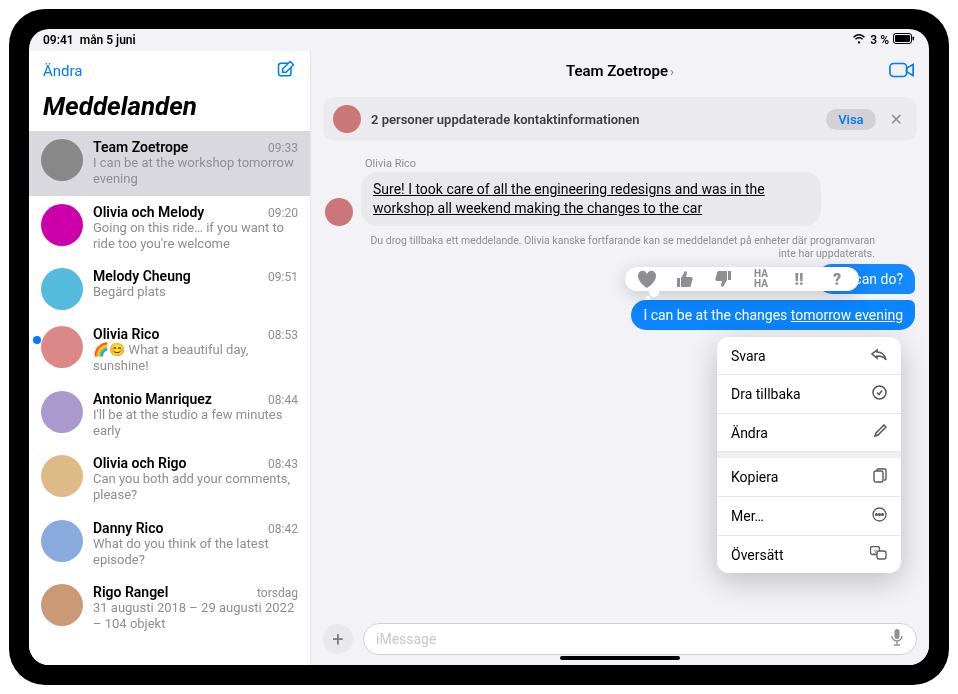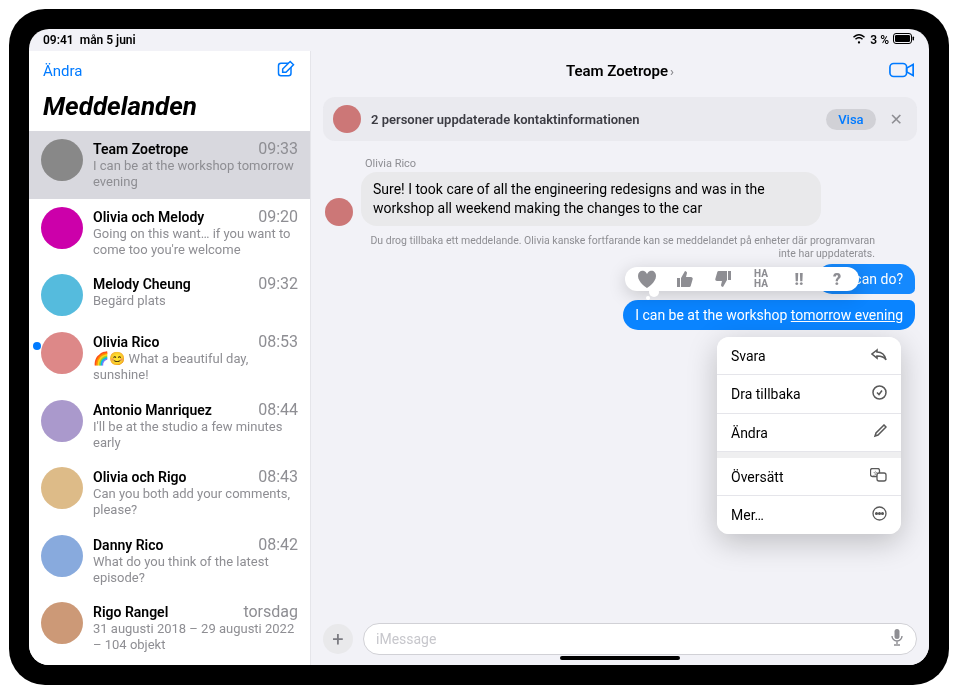--- a/index.html
+++ b/index.html
@@ -19,41 +19,41 @@
   .compose svg{width:20px;height:20px;}
   .sidebar-title { font-size: 26px; font-weight: 700; padding: 4px 14px 10px; font-style: italic; }
   .conv-list { flex:1; overflow-y:auto; }
   .conv { display:flex; gap:10px; padding:8px 12px; align-items:flex-start; position:relative;}
   .conv.selected { background:#d8d8de; }
   .dot{width:8px;height:8px;background:#007aff;border-radius:50%;position:absolute;left:4px;top:18px;}
   .avatar { width:42px; height:42px; border-radius:50%; background:#bbb; flex-shrink:0; overflow:hidden; display:flex; align-items:center; justify-content:center;}
   .conv-body{flex:1;min-width:0;}
   .conv-top{display:flex;justify-content:space-between;align-items:baseline;}
   .conv-name{font-weight:600;font-size:14px;}
-  .conv-time{font-size:16px;color:#8e8e93;}
+  .conv-time{font-size:12px;color:#8e8e93;}
   .conv-preview{font-size:13px;color:#8e8e93;line-height:1.25;display:-webkit-box;-webkit-line-clamp:2;-webkit-box-orient:vertical;overflow:hidden;}
 
   .main { flex:1; display:flex; flex-direction:column; background:#f2f2f7; position:relative;}
   .main-header{height:40px;display:flex;align-items:center;justify-content:center;position:relative;}
   .main-title{font-size:15px;font-weight:600;display:flex;align-items:center;gap:2px;}
   .main-title .chev{color:#8e8e93;font-size:13px;}
   .video-btn{position:absolute;right:14px;top:8px;color:#007aff;}
   .video-btn svg{width:26px;height:22px;}
 
   .banner{margin:6px 12px;background:#e5e5ea99;border-radius:12px;padding:8px 10px;display:flex;align-items:center;gap:10px;font-size:13px;color:#3c3c43;}
   .banner .bavatar{width:28px;height:28px;border-radius:50%;background:#c77;}
   .banner-text{flex:1;font-weight:600;}
   .banner-pill{background:#d1d1d6;border-radius:12px;padding:3px 12px;font-size:13px;color:#007aff;font-weight:500;}
   .banner-close{color:#8e8e93;font-size:16px;padding:0 4px;}
 
   .messages{flex:1;padding:6px 14px;overflow:hidden;position:relative;}
   .msg-sender{font-size:11px;color:#8e8e93;margin-left:40px;margin-top:4px;}
   .msg-row{display:flex;gap:8px;margin-top:2px;}
   .msg-row .mavatar{width:28px;height:28px;border-radius:50%;background:#c77;align-self:flex-end;}
-  .bubble{background:#e9e9eb;border-radius:16px;padding:8px 12px;font-size:14px;max-width:460px;line-height:1.35;}
+  .bubble{background:#e9e9eb;border-radius:16px;padding:8px 12px;font-size:14px;max-width:460px;line-height:1.35;text-decoration:underline;}
   .sys-text{font-size:10.5px;color:#8e8e93;text-align:right;margin:8px 40px 4px;}
   .out-row{display:flex;justify-content:flex-end;margin-top:4px;}
   .out-bubble{background:#0a84ff;color:#fff;border-radius:16px;padding:7px 12px;font-size:14px;max-width:420px;}
   .out-bubble .ul{text-decoration:underline;}
   .out-bubble.top{border-bottom-right-radius:6px;margin-bottom:2px;opacity:.95;}
   .out-bubble.bot{border-top-right-radius:6px;}
 
   .tapback{position:absolute;top:120px;right:70px;background:#fff;border-radius:24px;padding:0 10px;display:flex;gap:14px;box-shadow:0 4px 18px rgba(0,0,0,.18);align-items:center;z-index:5;}
   .tapback .tb{width:24px;height:24px;display:flex;align-items:center;justify-content:center;color:#8e8e93;font-size:16px;}
   .tapback::after{content:"";position:absolute;bottom:-6px;left:24px;width:10px;height:10px;background:#fff;border-radius:50%;box-shadow:-6px 6px 0 -3px #fff;}
@@ -128,29 +128,29 @@
                 <div class="conv-preview">I can be at the workshop tomorrow evening</div>
               </div>
             </div>
             <div class="conv">
               <div class="avatar" style="background: rgb(204, 0, 170);"></div>
               <div class="conv-body">
                 <div class="conv-top">
                   <span class="conv-name">Olivia och Melody</span>
                   <span class="conv-time">09:20</span>
                 </div>
-                <div class="conv-preview">Going on this want… if you want to come too you're welcome</div>
+                <div class="conv-preview">Going on this ride… if you want to ride too you're welcome</div>
               </div>
             </div>
             <div class="conv">
               <div class="avatar" style="background: rgb(85, 187, 221);"></div>
               <div class="conv-body">
                 <div class="conv-top">
                   <span class="conv-name">Melody Cheung</span>
-                  <span class="conv-time">09:32</span>
+                  <span class="conv-time">09:51</span>
                 </div>
                 <div class="conv-preview">Begärd plats</div>
               </div>
             </div>
             <div class="conv">
               <div class="dot"></div>
               <div class="avatar" style="background: rgb(221, 136, 136);"></div>
               <div class="conv-body">
                 <div class="conv-top">
                   <span class="conv-name">Olivia Rico</span>
@@ -228,21 +228,21 @@
           <div class="msg-row">
             <div class="mavatar"></div>
             <div class="bubble">Sure! I took care of all the engineering redesigns and was in the workshop all weekend making the changes to the car</div>
           </div>
           <div class="sys-text">Du drog tillbaka ett meddelande. Olivia kanske fortfarande kan se meddelandet på enheter där programvaran inte har uppdaterats.</div>
 
           <div class="out-row">
             <div class="out-bubble top"><span>se I can do?</span></div>
           </div>
           <div class="out-row">
-            <div class="out-bubble bot"><span>I can be at the workshop </span><span class="ul">tomorrow evening</span></div>
+            <div class="out-bubble bot"><span>I can be at the changes </span><span class="ul">tomorrow evening</span></div>
           </div>
 
           <div class="tapback">
             <div class="tb">
               <svg width="22" height="20" viewBox="0 0 22 20">
                   <path fill="#8e8e93" d="M11 19s-9-5.5-9-12C2 3 5 1 8 2c1.5.5 2.5 2 3 3 .5-1 1.5-2.5 3-3 3-1 6 1 6 5 0 6.5-9 12-9 12z"></path>
                 </svg>
             </div>
             <div class="tb">
               <svg width="20" height="20" viewBox="0 0 20 20" fill="#8e8e93">
@@ -280,37 +280,46 @@
             <div class="cm-item">
               <span>Ändra</span>
               <span class="cm-icon">
                 <svg width="14" height="14" viewBox="0 0 14 14" fill="none" stroke="#595959" stroke-width="1.5">
                     <path d="M2 12l1-3 8-8 2 2-8 8-3 1z"></path>
                   </svg>
               </span>
             </div>
             <div class="cm-sep"></div>
             <div class="cm-item">
-              <span>Översätt</span>
-              <span class="cm-icon">
-                <svg width="17" height="14" viewBox="0 0 17 14" fill="none" stroke="#595959" stroke-width="1.3">
-                    <rect x="0.5" y="0.5" width="9" height="8" rx="2"></rect>
-                    <rect x="7" y="5" width="9" height="8" rx="2" fill="#fff"></rect>
-                    <text x="3" y="6.5" font-size="5" fill="#595959" stroke="none">文</text>
+              <span>Kopiera</span>
+              <span class="cm-icon">
+                <svg width="14" height="15" viewBox="0 0 14 15" fill="none" stroke="#595959" stroke-width="1.4">
+                    <rect x="1" y="3" width="9" height="11" rx="2"></rect>
+                    <path d="M4 3V2a1 1 0 011-1h7a1 1 0 011 1v9a1 1 0 01-1 1h-1"></path>
                   </svg>
               </span>
             </div>
             <div class="cm-item">
               <span>Mer…</span>
               <span class="cm-icon">
                 <svg width="15" height="15" viewBox="0 0 15 15" fill="none" stroke="#595959" stroke-width="1.3">
                     <circle cx="7.5" cy="7.5" r="6.5"></circle>
                     <circle cx="4.5" cy="7.5" r="0.9" fill="#595959"></circle>
                     <circle cx="7.5" cy="7.5" r="0.9" fill="#595959"></circle>
                     <circle cx="10.5" cy="7.5" r="0.9" fill="#595959"></circle>
+                  </svg>
+              </span>
+            </div>
+            <div class="cm-item">
+              <span>Översätt</span>
+              <span class="cm-icon">
+                <svg width="17" height="14" viewBox="0 0 17 14" fill="none" stroke="#595959" stroke-width="1.3">
+                    <rect x="0.5" y="0.5" width="9" height="8" rx="2"></rect>
+                    <rect x="7" y="5" width="9" height="8" rx="2" fill="#fff"></rect>
+                    <text x="3" y="6.5" font-size="5" fill="#595959" stroke="none">文</text>
                   </svg>
               </span>
             </div>
           </div>
         </div>
 
         <div class="compose-bar">
           <div class="plus-btn">+</div>
           <div class="input-pill">
             <span class="ph">iMessage</span>

